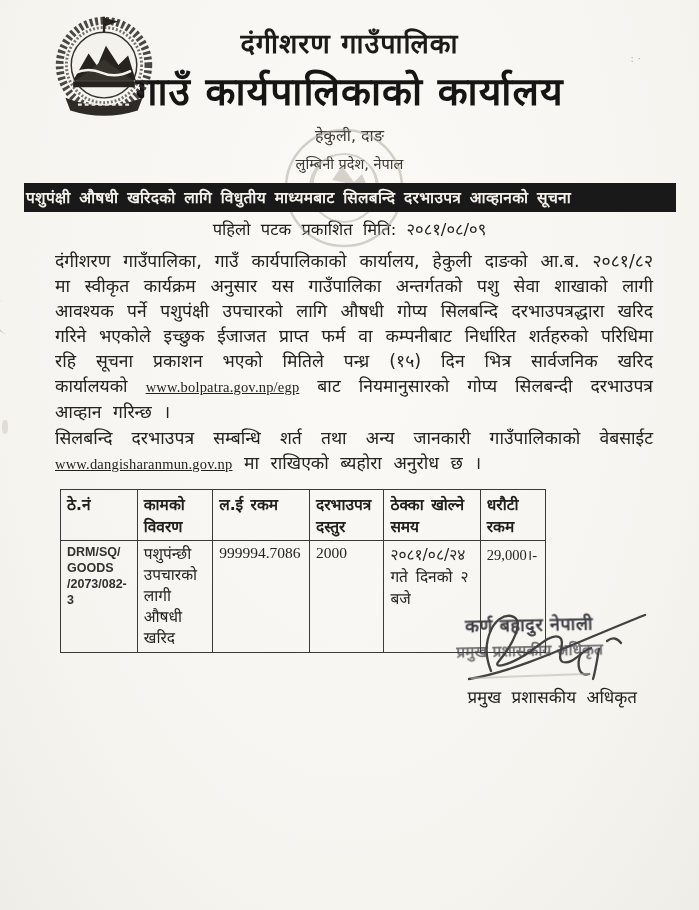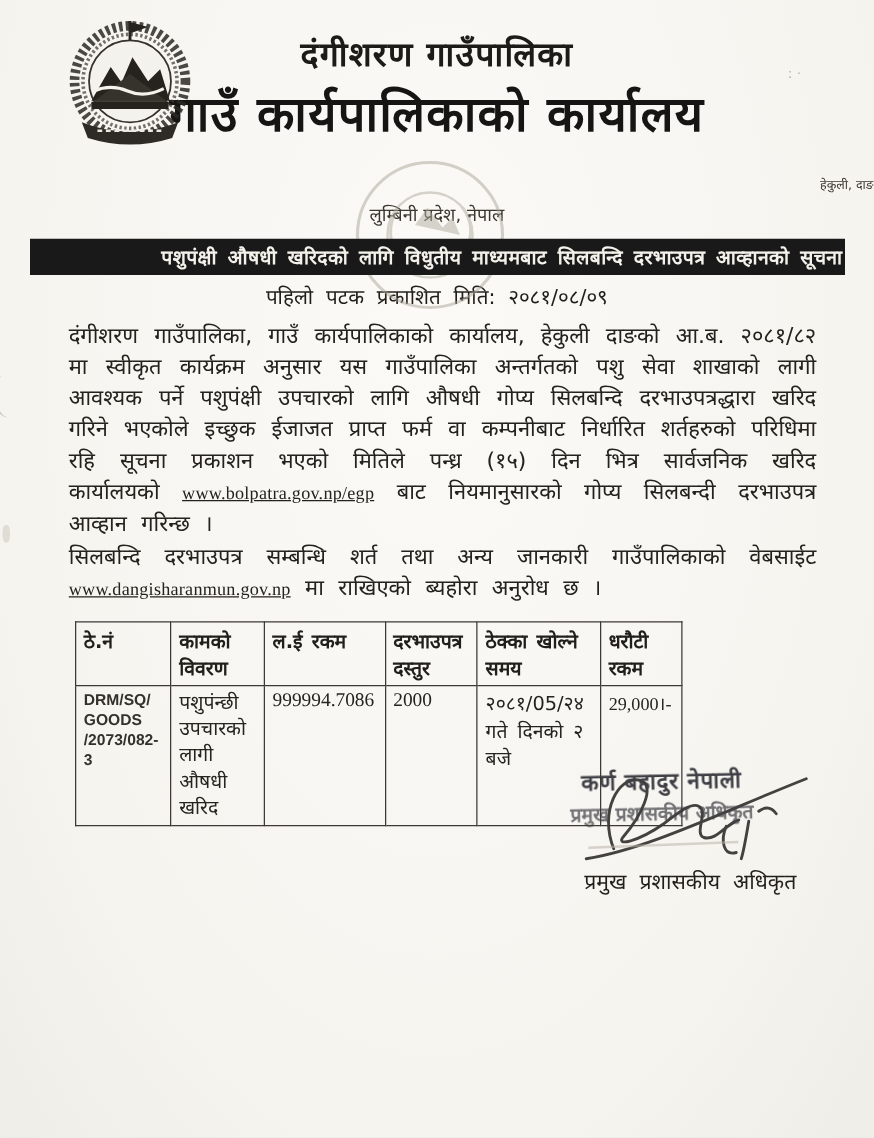--- a/index.html
+++ b/index.html
@@ -17,31 +17,31 @@
     position:relative;width:699px;height:910px;margin:0 auto;
     background:var(--page-bg);
     background-image:radial-gradient(ellipse at 50% 30%, #fbfaf7 0%, #f6f4ef 70%, #efede7 100%);
     overflow:hidden;
   }
   
   .emblem{position:absolute;left:46px;top:13px;width:116px;height:108px;}
   .header-text{padding-top:24px;text-align:center;}
   .muni-name{font-size:27px;font-weight:bold;letter-spacing:1px;color:#1d1b18;}
   .office-name{font-size:39px;font-weight:bold;letter-spacing:1px;margin-top:2px;color:#161513;}
-  .addr1{font-size:10px;margin-top:24px;color:#3a372f;text-align:right;}
+  .addr1{font-size:16px;margin-top:8px;color:#3a372f;}
   .addr2{font-size:14.5px;margin-top:7px;color:#3a372f;}
   
   .refs{margin:16px 0 0 55px;font-size:15.5px;line-height:26px;color:#2b2822;}
   
   .seal-watermark{position:absolute;left:278px;top:122px;width:132px;height:132px;opacity:.5;z-index:0;pointer-events:none;}
   
   .notice-title{
     position:relative;z-index:1;
     margin:10px 23px 0 24px;background:var(--title-bg);color:var(--title-fg);
-    font-size:15.5px;font-weight:bold;text-align:right;padding:3px 2px 4px;
+    font-size:15.5px;font-weight:bold;text-align:left;padding:3px 2px 4px;
     letter-spacing:.3px;word-spacing:3px;
   }
   .published-line{font-size:16.5px;text-align:center;margin-top:5px;word-spacing:5px;color:#201e19;}
   
   .body-para{
     margin:9px 46px 0 55px;font-size:17.5px;line-height:25px;
     text-align:justify;word-spacing:6px;color:#24221c;
   }
   .body-para.second{margin-top:1px;}
   .doc-link{
@@ -155,21 +155,21 @@
         <th>ठेक्का खोल्ने समय</th>
         <th>धरौटी रकम</th>
       </tr>
     </thead>
     <tbody>
       <tr>
         <td class="cell-contract">DRM/SQ/ GOODS /2073/082-3</td>
         <td class="cell-desc">पशुपंन्छी उपचारको लागी औषधी खरिद</td>
         <td class="cell-amount">999994.7086</td>
         <td class="cell-fee">2000</td>
-        <td class="cell-open">२०८१/05/२४ गते दिनको २ बजे</td>
+        <td class="cell-open">२०८१/०८/२४ गते दिनको २ बजे</td>
         <td class="cell-deposit">29,000।-</td>
       </tr>
     </tbody>
   </table>
 
   <div class="sig-area">
     <svg class="signature-svg" viewBox="0 0 190 82" aria-hidden="true">
       <g fill="none" stroke="#2c2a27" stroke-width="2.3" stroke-linecap="round" opacity=".88">
         <path d="M30 64 C18 34 34 6 50 9 C66 12 50 40 38 54 C30 63 50 58 70 44 C83 34 92 27 98 30 C106 34 94 52 102 55 C112 58 120 44 130 41"></path>
         <path d="M8 72 C58 64 118 34 184 8"></path>

